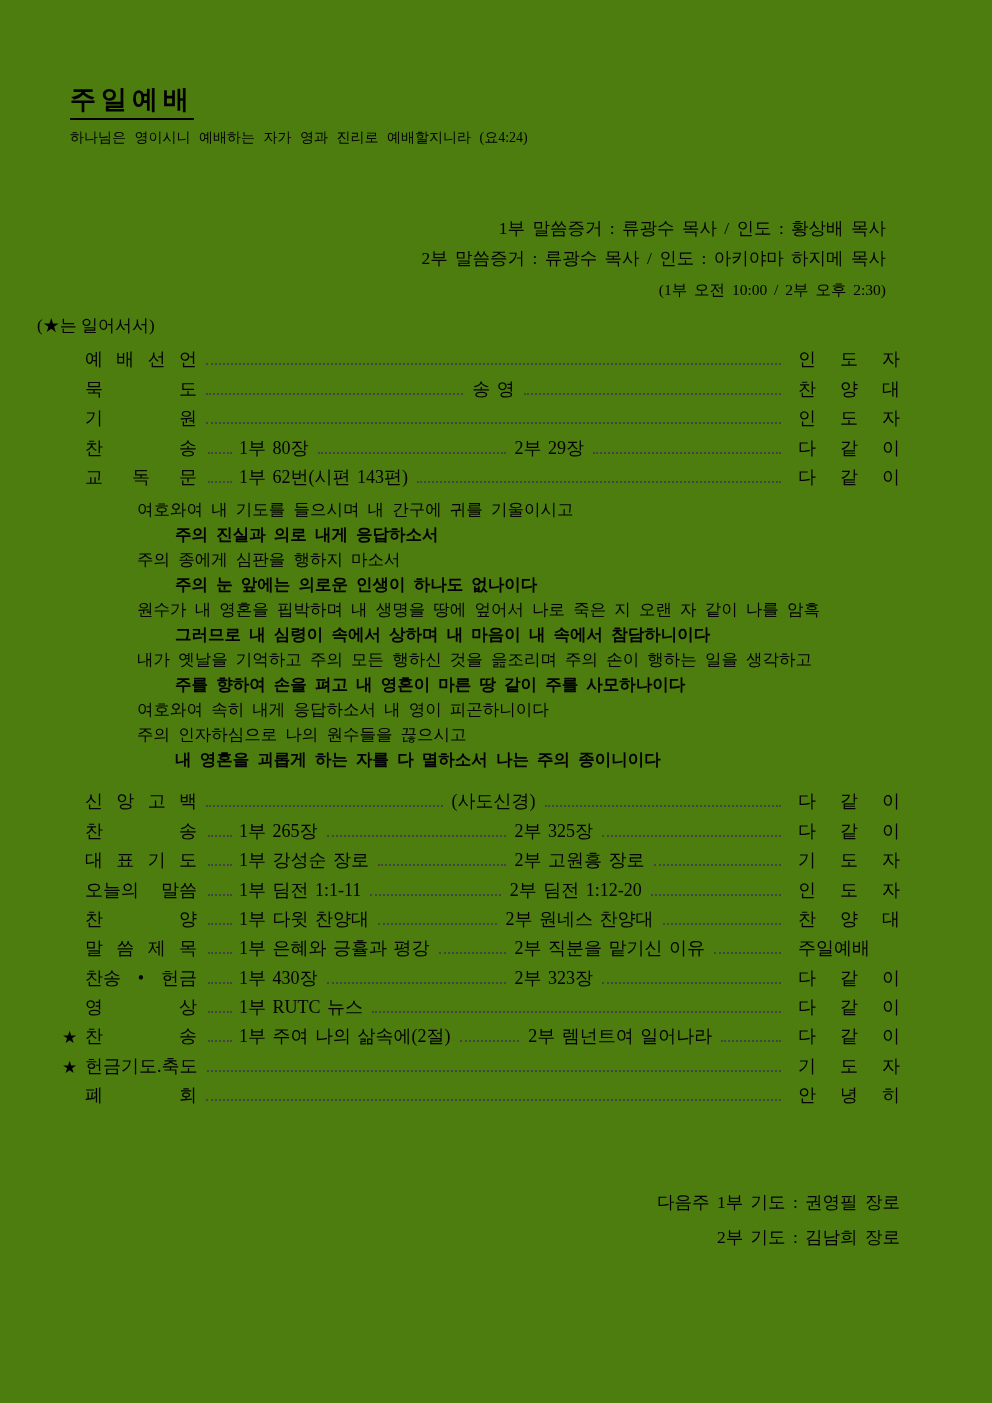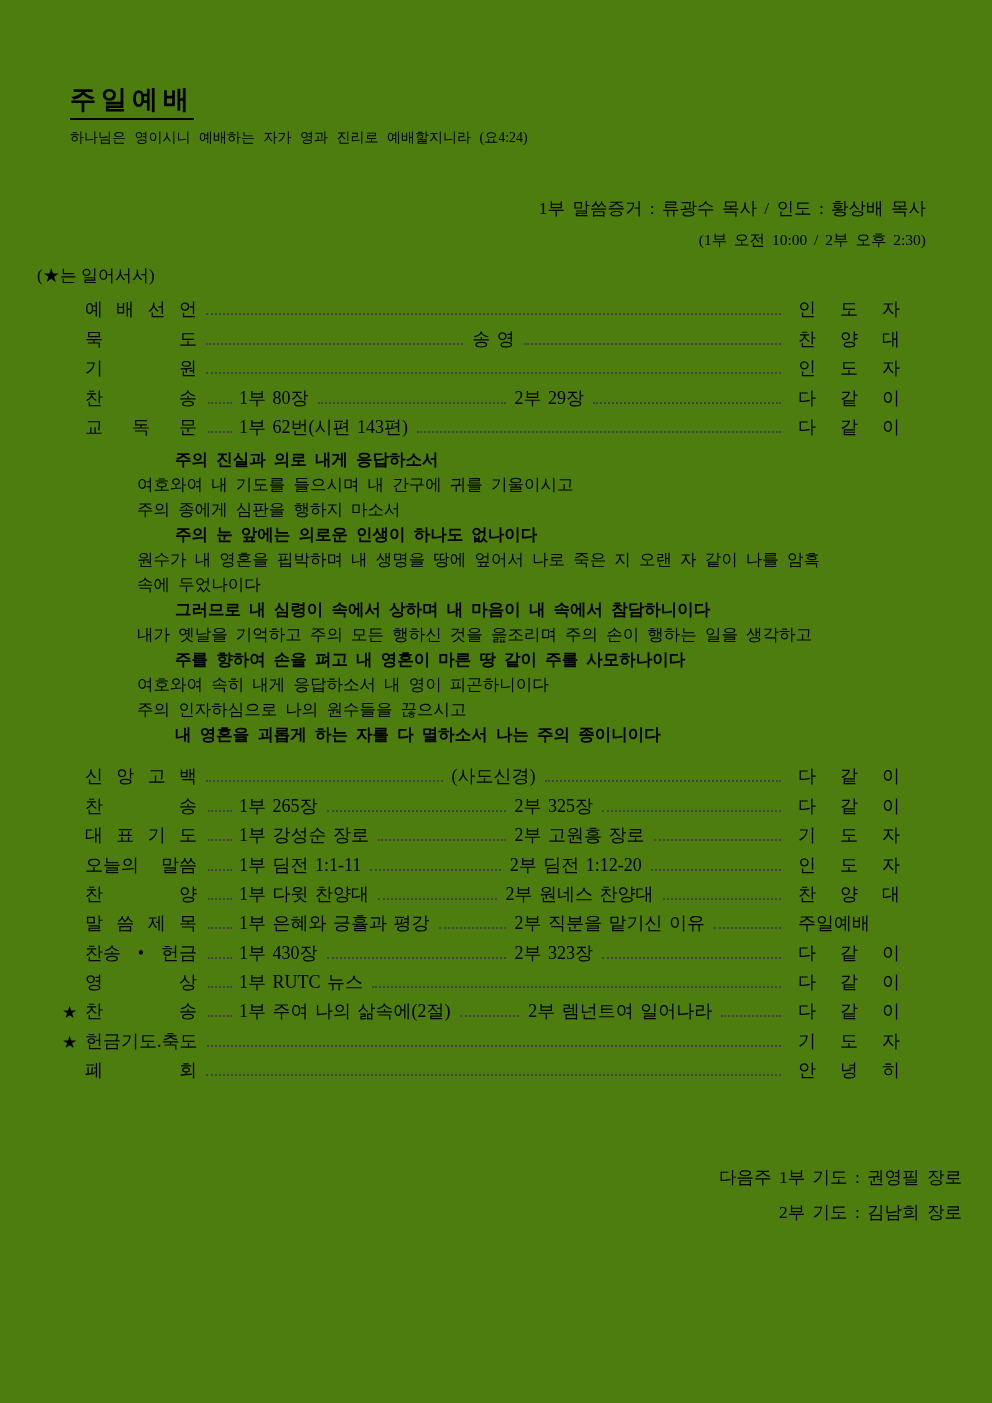--- a/index.html
+++ b/index.html
@@ -22,22 +22,22 @@
     letter-spacing: 5px;
     border-bottom: 2px solid #000;
     padding-bottom: 1px;
   }
   .subtitle {
     margin-top: 9px;
     font-size: 14px;
     word-spacing: 5px;
   }
   .service {
-    margin-top: 46px;
-    padding-right: 66px;
+    margin-top: 66px;
+    padding-right: 106px;
     text-align: right;
     font-size: 17.5px;
     line-height: 30px;
     word-spacing: 3px;
   }
   .service .times { font-size: 15.5px; margin-top: 2px; text-align: right; }
   .stand {
     margin-top: 9px;
     margin-left: 37px;
     font-size: 17px;
@@ -84,39 +84,40 @@
     margin-top: 8px;
     margin-bottom: 12px;
     font-size: 16.5px;
     line-height: 25px;
     word-spacing: 4px;
   }
   .rline { margin-left: 137px; }
   .rline.b { margin-left: 175px; font-weight: bold; }
   .footer {
     margin-top: 78px;
-    padding-right: 30px;
+    padding-right: 92px;
     text-align: right;
     font-size: 17.5px;
     line-height: 35px;
     word-spacing: 3px;
   }
 </style>
 </head>
 <body>
 
 <div class="page">
 
   <div class="header">
     <div class="title">주일예배</div>
     <div class="subtitle">하나님은 영이시니 예배하는 자가 영과 진리로 예배할지니라 (요4:24)</div>
   </div>
 
   <div class="service">
     <div>1부 말씀증거 : 류광수 목사 / 인도 : 황상배 목사</div>
+    <div>2부 말씀증거 : 류광수 목사 / 인도 : 아키야마 하지메 목사</div>
     <div class="times">(1부 오전 10:00 / 2부 오후 2:30)</div>
   </div>
 
   <div class="stand">(★는 일어서서)</div>
 
   <div class="rows">
     <div class="row">
       <span class="star"></span>
       <span class="rlabel">예 배 선 언</span>
       <span class="lead"></span>
@@ -150,26 +151,25 @@
       <span class="star"></span>
       <span class="rlabel">교 독 문</span>
       <span class="lead4"></span>
       <span class="val">1부 62번(시편 143편)</span>
       <span class="lead"></span>
       <span class="rtrail">다 같 이</span>
     </div>
   </div>
 
   <div class="reading">
+    <div class="rline">여호와여 내 기도를 들으시며 내 간구에 귀를 기울이시고</div>
     <div class="rline b">주의 진실과 의로 내게 응답하소서</div>
-    <div class="rline">여호와여 내 기도를 들으시며 내 간구에 귀를 기울이시고</div>
     <div class="rline">주의 종에게 심판을 행하지 마소서</div>
     <div class="rline b">주의 눈 앞에는 의로운 인생이 하나도 없나이다</div>
     <div class="rline">원수가 내 영혼을 핍박하며 내 생명을 땅에 엎어서 나로 죽은 지 오랜 자 같이 나를 암흑</div>
-    <div class="rline">속에 두었나이다</div>
     <div class="rline b">그러므로 내 심령이 속에서 상하며 내 마음이 내 속에서 참담하니이다</div>
     <div class="rline">내가 옛날을 기억하고 주의 모든 행하신 것을 읊조리며 주의 손이 행하는 일을 생각하고</div>
     <div class="rline b">주를 향하여 손을 펴고 내 영혼이 마른 땅 같이 주를 사모하나이다</div>
     <div class="rline">여호와여 속히 내게 응답하소서 내 영이 피곤하니이다</div>
     <div class="rline">주의 인자하심으로 나의 원수들을 끊으시고</div>
     <div class="rline b">내 영혼을 괴롭게 하는 자를 다 멸하소서 나는 주의 종이니이다</div>
   </div>
 
   <div class="rows">
     <div class="row">

